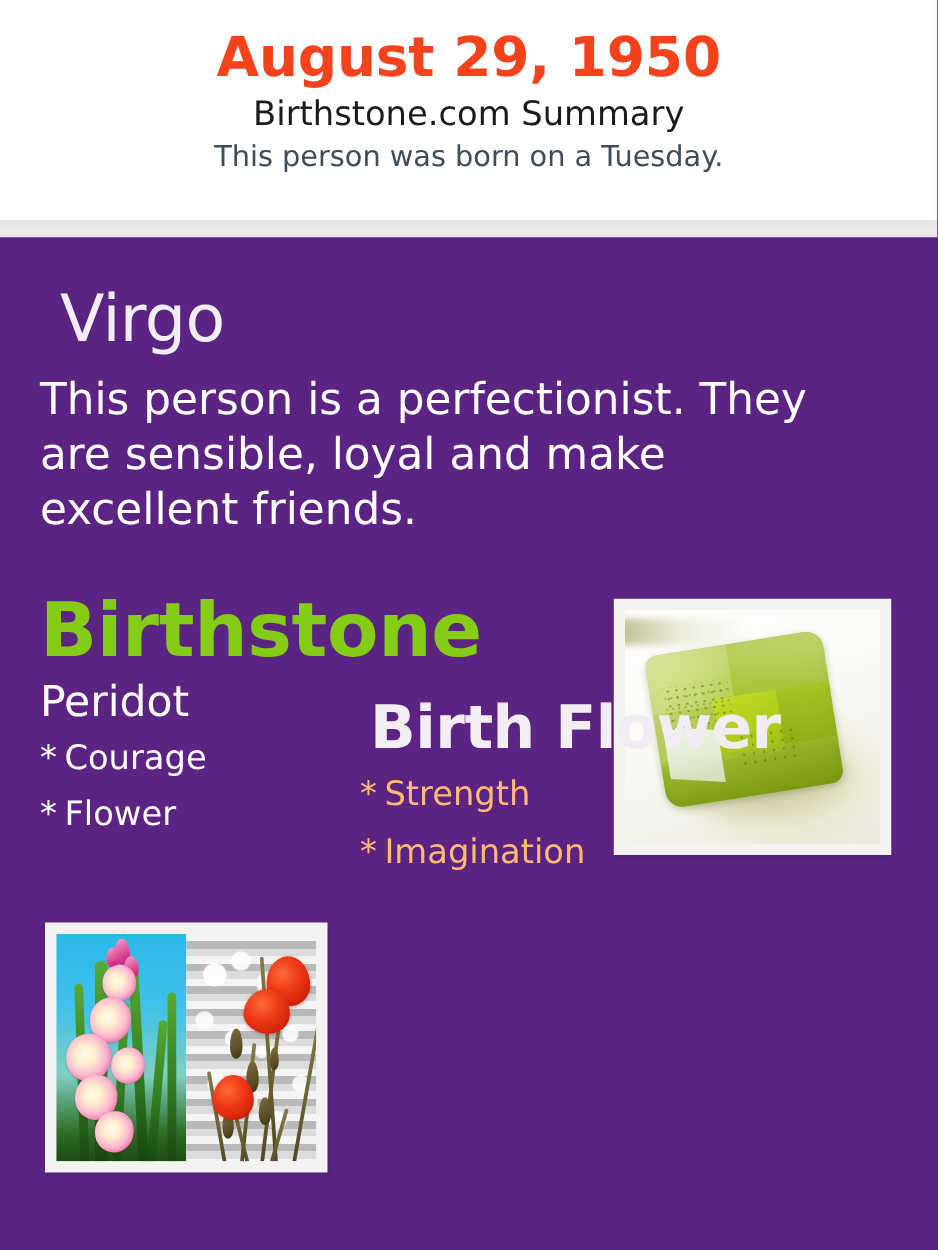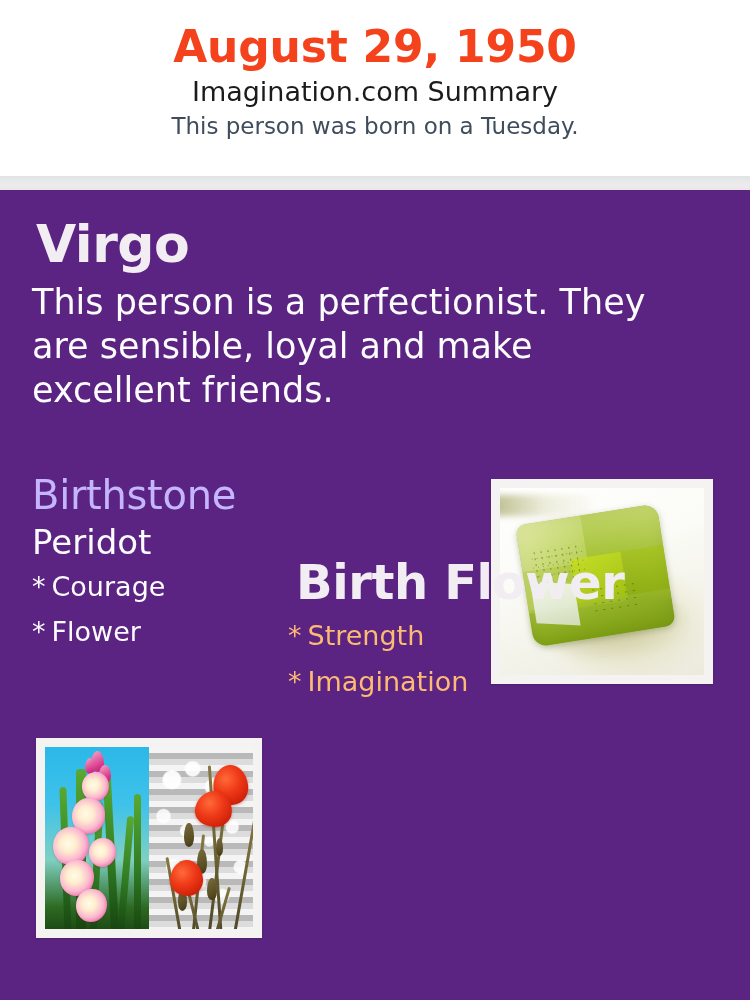--- a/index.html
+++ b/index.html
@@ -78,46 +78,46 @@
 
   
   .zodiac {
     position: absolute;
     left: 32px;
     top: 24px;
     width: 660px;
   }
   .zodiac-name {
     font-size: 52px;
-    font-weight: bold;
+    font-weight: normal;
     color: #f1edf2;
     line-height: 1.0;
-    margin: 4px;
+    margin: 16px;
     letter-spacing: -0.5px;
   }
   .zodiac-desc {
     font-size: 35px;
     font-weight: normal;
     color: #fdfcfe;
     line-height: 1.26;
     margin: 10px 0 0 0;
     max-width: 640px;
   }
 
   
   .birthstone {
     position: absolute;
     left: 32px;
     top: 285px;
     width: 440px;
   }
   .section-title {
-    font-size: 40px;
-    font-weight: normal;
-    color: #c4b5fd;
+    font-size: 60px;
+    font-weight: bold;
+    color: #84cc16;
     line-height: 1.0;
     margin: 0;
     letter-spacing: -0.3px;
   }
   .section-sub {
     font-size: 34px;
     font-weight: normal;
     color: #fdfcfe;
     line-height: 1.1;
     margin: 9px 0 0 0;
@@ -393,21 +393,21 @@
     margin-right: 6px;
   }
 </style>
 </head>
 <body>
 
 <div class="page">
 
   <div class="header">
     <h1 class="header-date">August 29, 1950</h1>
-    <div class="header-site">Imagination.com Summary</div>
+    <div class="header-site">Birthstone.com Summary</div>
     <div class="header-dow">This person was born on a Tuesday.</div>
   </div>
   <div class="divider-band"></div>
 
   <div class="body-panel">
 
     <div class="zodiac">
       <div class="zodiac-name">Virgo</div>
       <div class="zodiac-desc">This person is a perfectionist. They are sensible, loyal and make excellent friends.</div>
     </div>

